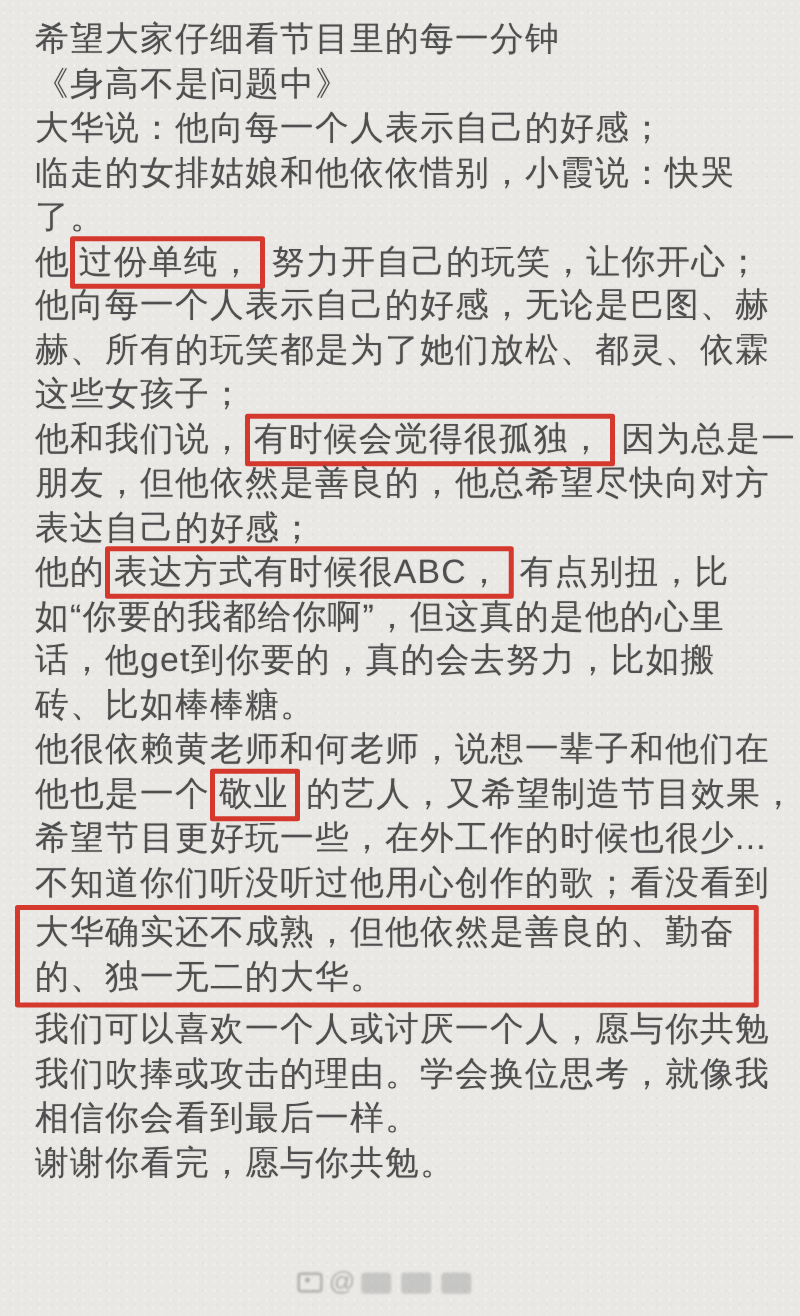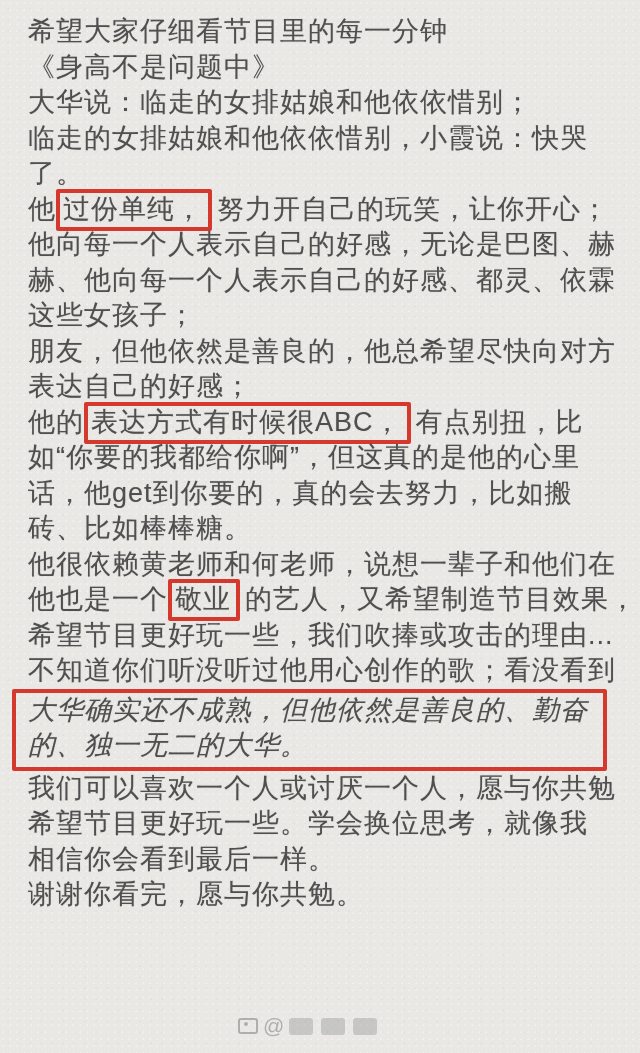--- a/index.html
+++ b/index.html
@@ -31,21 +31,20 @@
     border-radius:2px;
     padding:1px 5px 3px 3px;
     margin-right:5px;
   }
   .block-box{
     border:4px solid #d5382d;
     border-radius:2px;
     margin-left:-16px;
     margin-right:19px;
     padding:0 0 3px 12px;
-    font-style:italic;
   }
   .watermark{
     position:absolute;
     left:238px;top:1014px;
     display:flex;align-items:center;gap:5px;
     color:rgba(125,125,125,.55);
     font-size:21px;
     filter:blur(0.7px);
   }
   .wm-cam{
@@ -67,53 +66,54 @@
     margin-right:3px;
   }
 </style>
 </head>
 <body>
 
 <div class="page">
 
   <div class="line"><span>希望大家仔细看节目里的每一分钟</span></div>
   <div class="line"><span>《身高不是问题中》</span></div>
-  <div class="line"><span>大华说：临走的女排姑娘和他依依惜别；</span></div>
+  <div class="line"><span>大华说：他向每一个人表示自己的好感；</span></div>
   <div class="line"><span>临走的女排姑娘和他依依惜别，小霞说：快哭</span></div>
   <div class="line"><span>了。</span></div>
 
   <div class="line"><span>他</span><span class="hl">过份单纯，</span><span>努力开自己的玩笑，让你开心；</span></div>
 
   <div class="line"><span>他向每一个人表示自己的好感，无论是巴图、赫</span></div>
-  <div class="line"><span>赫、他向每一个人表示自己的好感、都灵、依霖</span></div>
+  <div class="line"><span>赫、所有的玩笑都是为了她们放松、都灵、依霖</span></div>
   <div class="line"><span>这些女孩子；</span></div>
 
+  <div class="line"><span>他和我们说，</span><span class="hl">有时候会觉得很孤独，</span><span>因为总是一</span></div>
 
   <div class="line"><span>朋友，但他依然是善良的，他总希望尽快向对方</span></div>
   <div class="line"><span>表达自己的好感；</span></div>
 
   <div class="line"><span>他的</span><span class="hl">表达方式有时候很ABC，</span><span>有点别扭，比</span></div>
 
   <div class="line"><span>如“你要的我都给你啊”，但这真的是他的心里</span></div>
   <div class="line"><span>话，他get到你要的，真的会去努力，比如搬</span></div>
   <div class="line"><span>砖、比如棒棒糖。</span></div>
   <div class="line"><span>他很依赖黄老师和何老师，说想一辈子和他们在</span></div>
 
   <div class="line"><span>他也是一个</span><span class="hl">敬业</span><span>的艺人，又希望制造节目效果，</span></div>
 
-  <div class="line"><span>希望节目更好玩一些，我们吹捧或攻击的理由...</span></div>
+  <div class="line"><span>希望节目更好玩一些，在外工作的时候也很少...</span></div>
   <div class="line"><span>不知道你们听没听过他用心创作的歌；看没看到</span></div>
 
   <div class="block-box">
     <div class="line"><span>大华确实还不成熟，但他依然是善良的、勤奋</span></div>
     <div class="line"><span>的、独一无二的大华。</span></div>
   </div>
 
   <div class="line"><span>我们可以喜欢一个人或讨厌一个人，愿与你共勉</span></div>
-  <div class="line"><span>希望节目更好玩一些。学会换位思考，就像我</span></div>
+  <div class="line"><span>我们吹捧或攻击的理由。学会换位思考，就像我</span></div>
   <div class="line"><span>相信你会看到最后一样。</span></div>
   <div class="line"><span>谢谢你看完，愿与你共勉。</span></div>
 
   <div class="watermark">
     <span class="wm-cam"></span>
       <span>@</span>
       <span class="wm-chip"></span>
       <span class="wm-chip"></span>
       <span class="wm-chip"></span>
   </div>

